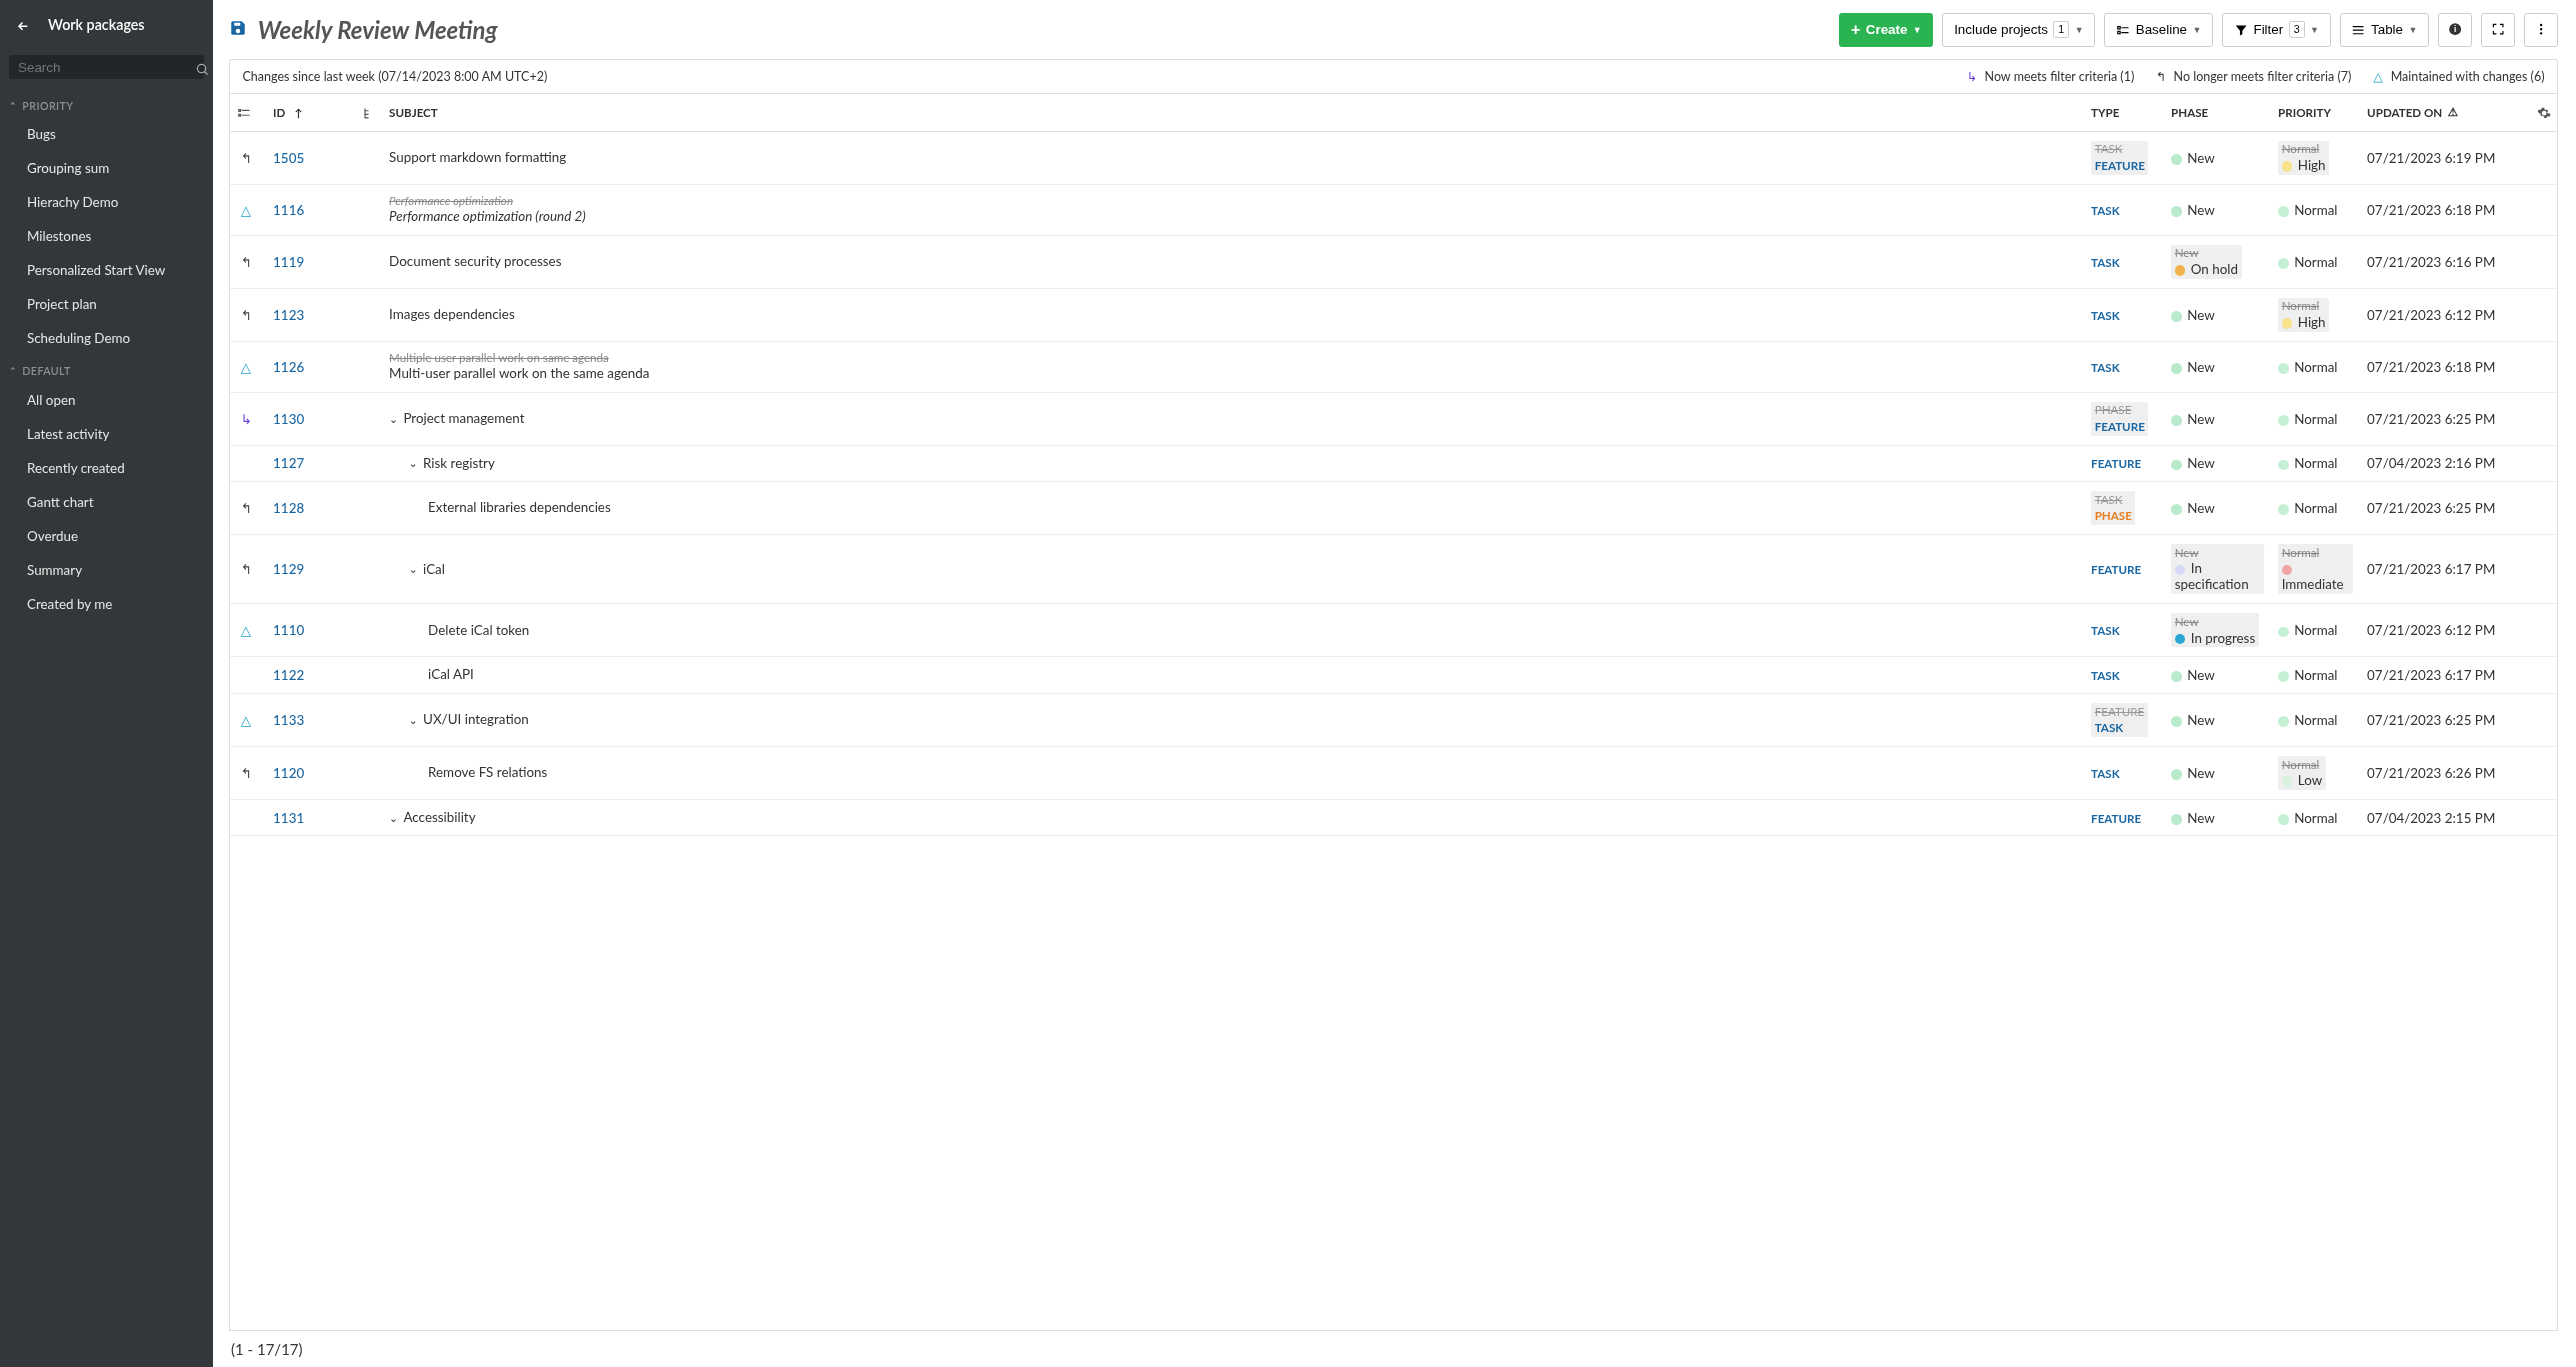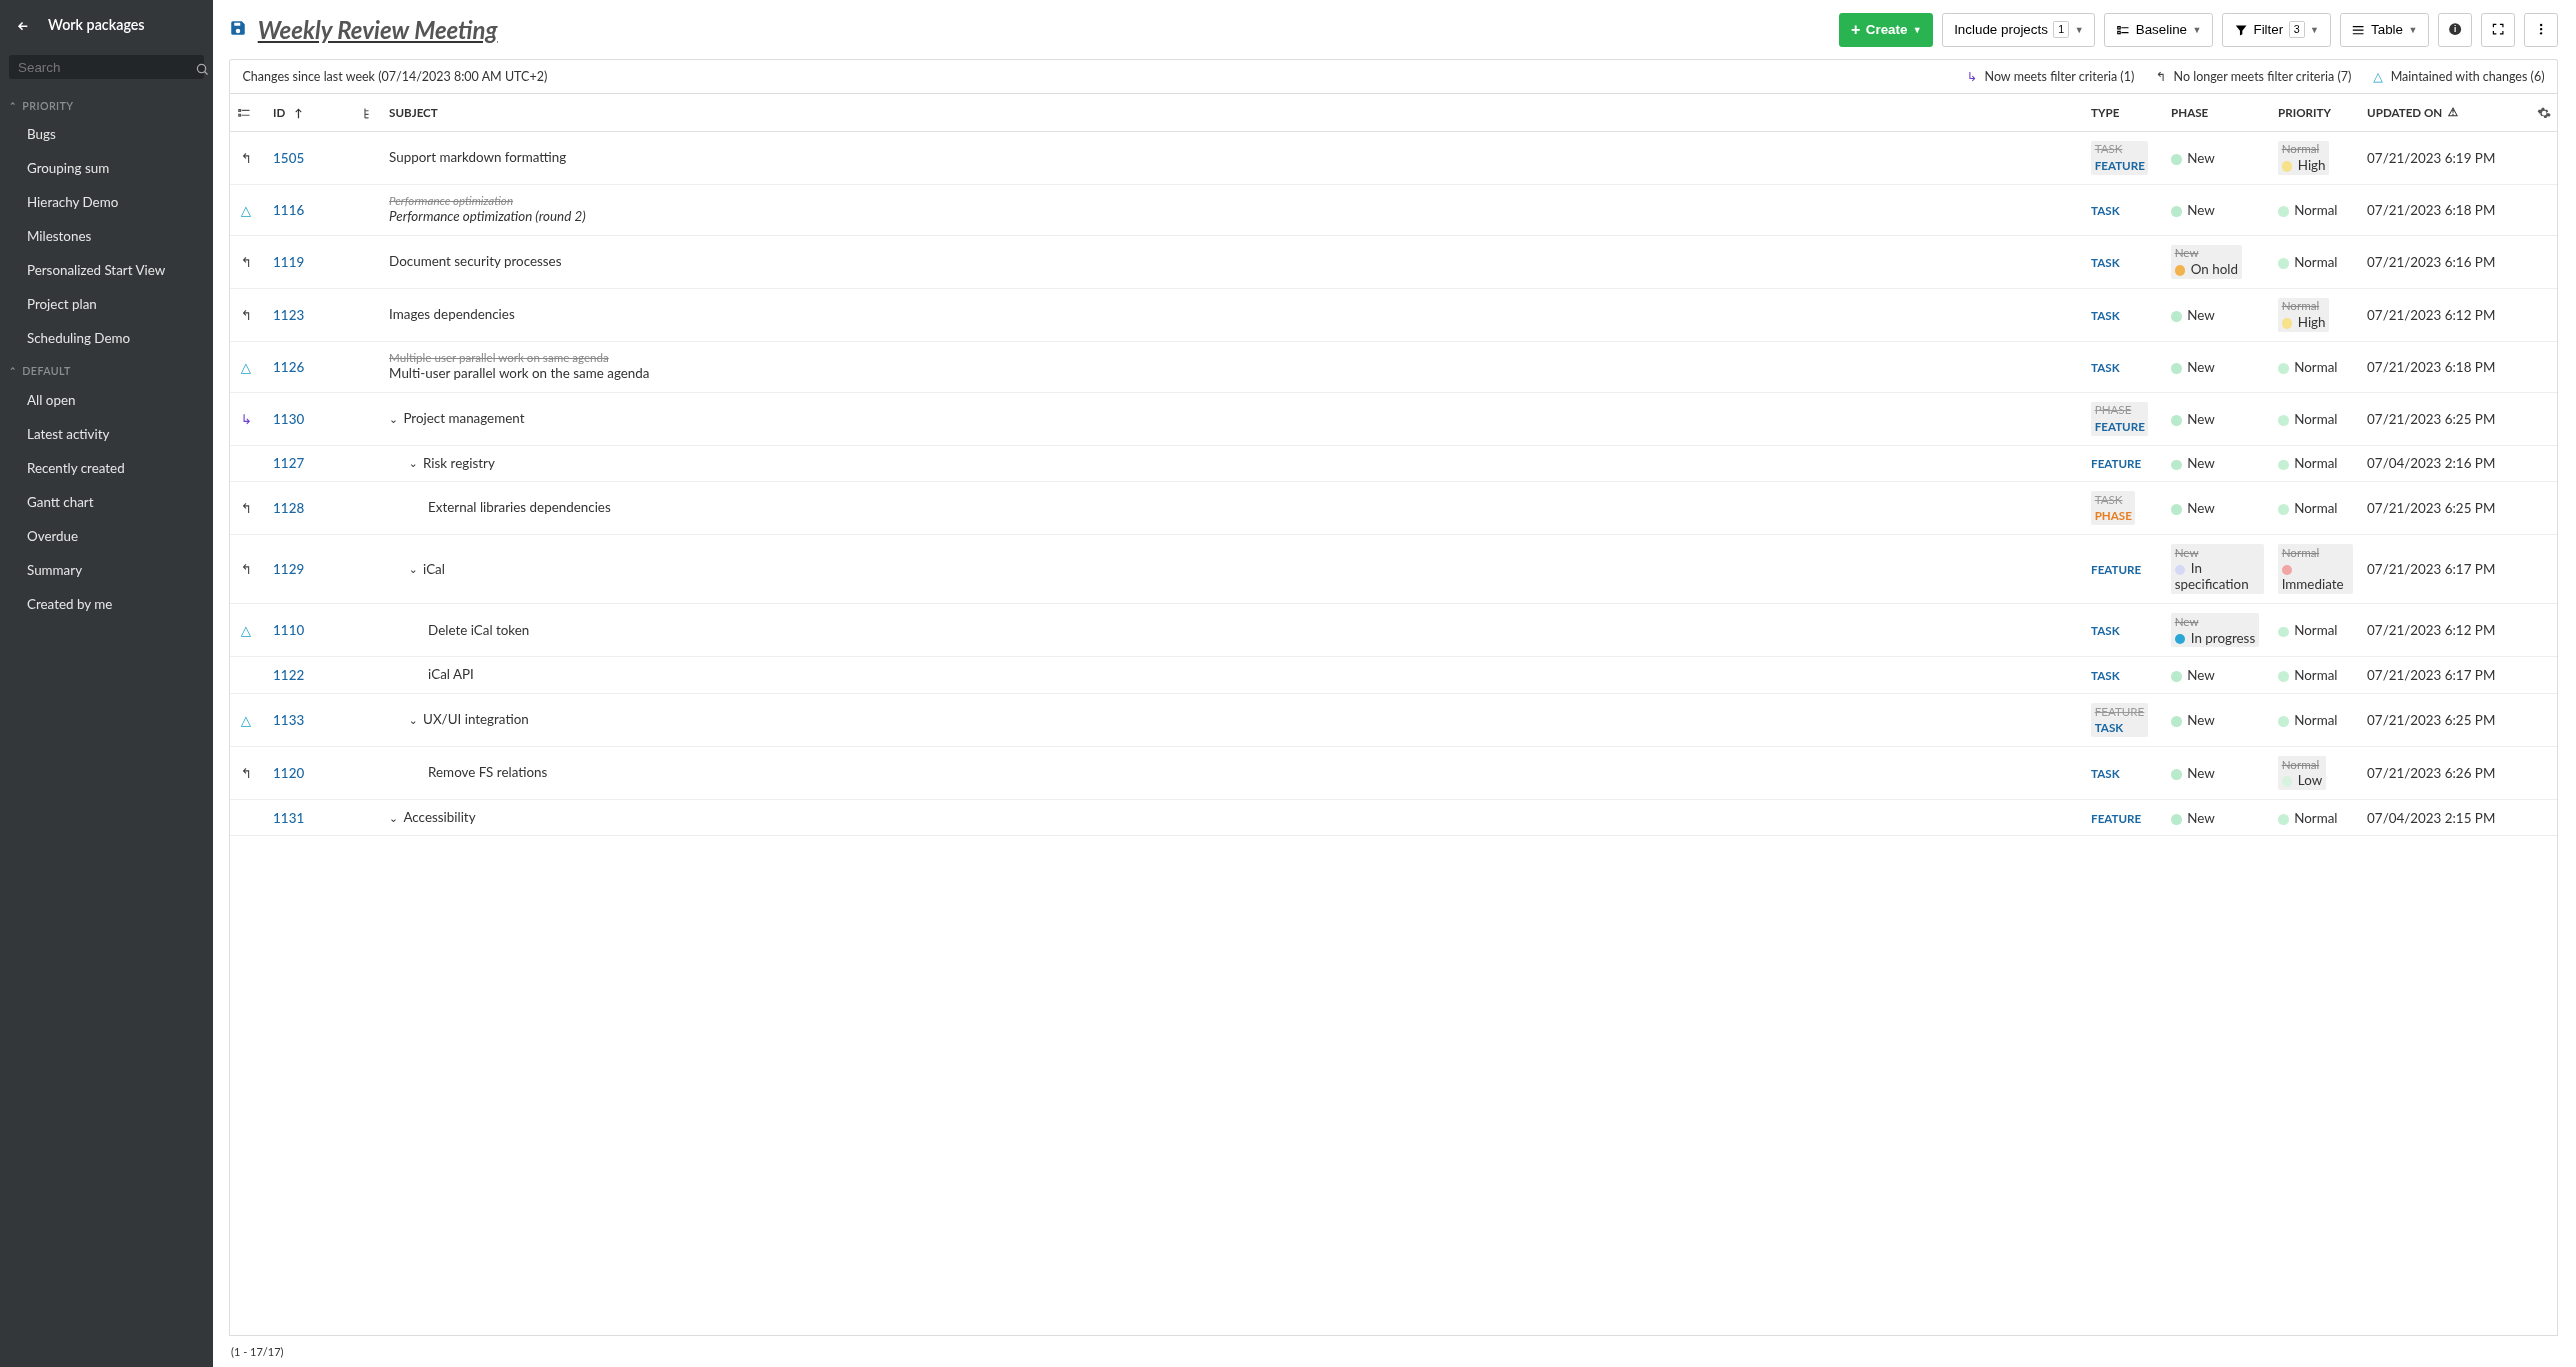--- a/index.html
+++ b/index.html
@@ -12,21 +12,21 @@
   .sidebar-title { font-size: 14.3px; font-weight: 600; }
   .searchbox { margin: 9px 9px 10.7px 9px; background: #232628; border-radius: 2.7px; display: flex; align-items: center; padding: 5.4px 9px; height: 24px; }
   .searchbox input { flex: 1; background: transparent; border: none; color: #ccc; font-size: 13.4px; outline: none; }
   .searchbox .icon { color: #aaa; font-size: 14.3px; }
   .section-header { display: flex; align-items: center; padding: 9px 9px 5.4px 9px; color: #8a8f92; font-size: 10.7px; letter-spacing: 0.4px; font-weight: 600; cursor: pointer; }
   .section-header .chev { margin-right: 5.4px; font-size: 9px; }
   .sidebar-item { padding: 9px 10.7px 9px 27px; font-size: 13.4px; color: #e6e6e6; cursor: pointer; }
   
   .main { flex: 1; background: #fff; display: flex; flex-direction: column; overflow: hidden; }
   .toolbar { display: flex; align-items: center; padding: 12.5px 18px 12.5px 16px; gap: 9px; }
-  .tb-title-wrap { display: flex; align-items: center; gap: 10.7px; flex: 1; min-width: 0; text-decoration: underline;}
+  .tb-title-wrap { display: flex; align-items: center; gap: 10.7px; flex: 1; min-width: 0;}
   .save-icon { color:#1A67A3; font-size:18px; }
   .view-title { font-size: 24px; font-weight: 700; font-style: italic; color: #555; }
   .btn { height: 34px; border: 0.9px solid #ccc; border-radius: 2.7px; background: #fff; display: inline-flex; align-items: center; padding: 0 10.7px; font-size: 13.4px; cursor: pointer; white-space: nowrap; gap: 5.4px; }
   .btn.square { width: 34px; padding: 0; justify-content: center; }
   .btn-primary { background: #29b351; color: #fff; border-color: #29b351; font-weight: 600; }
   .btn .plus { font-size: 16px; font-weight: bold; }
   .badge { display:inline-block; min-width:16px; border:0.9px solid #ccc; border-radius:1.8px; font-size:10.7px; text-align:center; padding:0 2.7px; line-height:14.3px; }
   .chev-down { font-size: 9px; color: #666; }
   
   .baseline-bar { margin: 0 18px 0 16px; border: 0.9px solid #ddd; border-bottom:none; padding: 9px 12.5px; font-size: 12.5px; color: #333; display: flex; align-items: center; border-radius:2.7px 2.7px 0 0;}
@@ -50,21 +50,21 @@
   .tree-chev { color:#333; cursor:pointer; font-size:10.7px;}
   .subject-cell { }
   .indent-0{padding-left:0;} .indent-1{padding-left:19.6px;} .indent-2{padding-left:39px;}
   .old-val { color:#888; text-decoration:line-through; font-size:11.6px; display:block; line-height:1.25;}
   .new-val { display:block; line-height:1.3;}
   .type-tag { font-weight:700; text-transform:uppercase; font-size:11.6px;}
   .type-TASK{color:#1A67A3;} .type-FEATURE{color:#1A67A3;} .type-PHASE{color:#E67E22;}
   .changed-bg { background:#efefef; padding:1.8px 3.6px; display:inline-block; border-radius:1.8px;}
   .status-dot{ display:inline-block; width:10.7px; height:10.7px; border-radius:50%; margin-right:5.4px; vertical-align:middle;}
   .prio-dot{ display:inline-block; width:10.7px; height:10.7px; border-radius:50%; margin-right:5.4px; vertical-align:middle;}
-  .footer { padding:9px 18px; font-size:11px; color:#333;}
+  .footer { padding:9px 18px; font-size:15px; color:#333;}
   svg.ic { width:14.3px; height:14.3px; vertical-align:middle;}
   .sort-arrow{font-size:10.7px; margin-left:3.6px;}
   .hcell{display:flex;align-items:center;gap:5.4px;}
 </style>
 </head>
 <body>
 
 <div class="app">
 
   <div class="sidebar">

